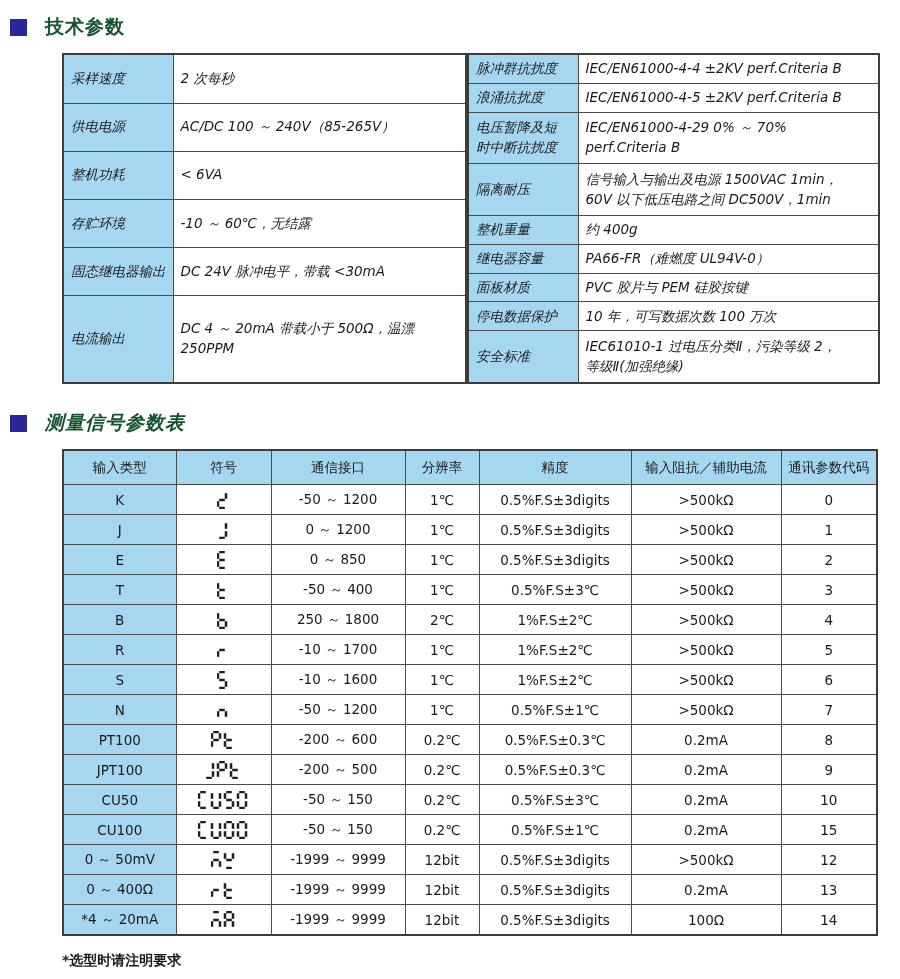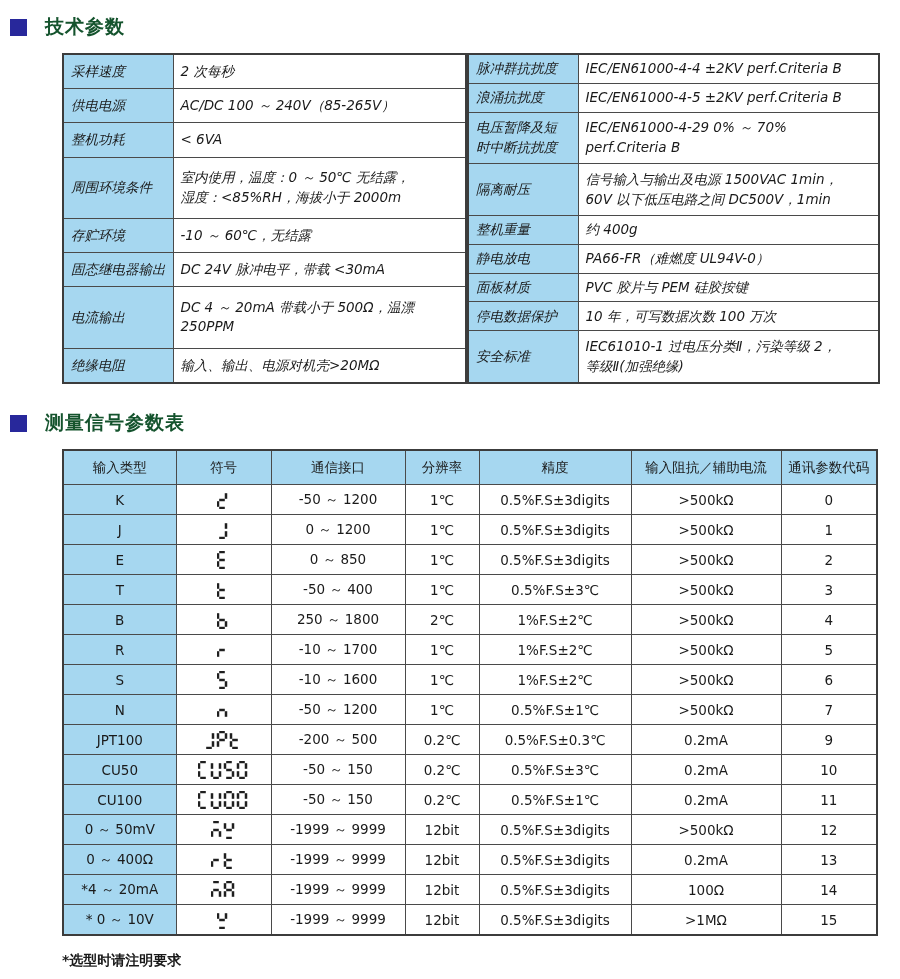--- a/index.html
+++ b/index.html
@@ -3,21 +3,21 @@
 <meta charset="utf-8">
 <style>
   html,body{margin:0;padding:0;background:#ffffff;}
   body{
     width:900px;height:979px;overflow:hidden;
     font-family:"DejaVu Sans","Liberation Sans",sans-serif;
     color:#1a1a1a;
   }
   .page{position:relative;padding-top:8px;}
   .section-title{display:flex;align-items:center;gap:18px;margin:6px 0 13px 10px;}
-  .section-title.second{margin-top:26px;}
+  .section-title.second{margin-top:26px;font-style:italic;}
   .bullet{width:17px;height:17px;background:#28289b;flex:0 0 auto;}
   .title-text{font-size:19px;font-weight:bold;color:#14532d;letter-spacing:1px;}
 
   table{border-collapse:collapse;table-layout:fixed;}
 
   
   .tech-wrap{display:flex;margin-left:62px;width:814px;font-style:italic;}
   .tech{height:331px;border:2px solid #3c3c3c;}
   .tech.left{width:403px;}
   .tech.right{width:411px;}
@@ -65,39 +65,30 @@
           </tr>
           <tr>
             <td class="lbl">供电电源</td>
             <td class="val">AC/DC 100 ～ 240V（85-265V）</td>
           </tr>
           <tr>
             <td class="lbl">整机功耗</td>
             <td class="val">&lt; 6VA</td>
           </tr>
           <tr>
-            <td class="lbl">周围环境条件</td>
-            <td class="val">室内使用，温度：0 ～ 50℃ 无结露，
-湿度：&lt;85%RH，海拔小于 2000m</td>
-          </tr>
-          <tr>
             <td class="lbl">存贮环境</td>
             <td class="val">-10 ～ 60℃，无结露</td>
           </tr>
           <tr>
             <td class="lbl">固态继电器输出</td>
             <td class="val">DC 24V 脉冲电平，带载 &lt;30mA</td>
           </tr>
           <tr>
             <td class="lbl">电流输出</td>
             <td class="val">DC 4 ～ 20mA 带载小于 500Ω，温漂 250PPM</td>
-          </tr>
-          <tr>
-            <td class="lbl">绝缘电阻</td>
-            <td class="val">输入、输出、电源对机壳&gt;20MΩ</td>
           </tr>
         </tbody>
     </table>
     <table class="tech right">
       <colgroup>
           <col style="width:110px">
           <col style="width:301px">
         </colgroup>
       <tbody>
           <tr>
@@ -117,21 +108,21 @@
           <tr>
             <td class="lbl">隔离耐压</td>
             <td class="val">信号输入与输出及电源 1500VAC 1min，
 60V 以下低压电路之间 DC500V，1min</td>
           </tr>
           <tr>
             <td class="lbl">整机重量</td>
             <td class="val">约 400g</td>
           </tr>
           <tr>
-            <td class="lbl">静电放电</td>
+            <td class="lbl">继电器容量</td>
             <td class="val">PA66-FR（难燃度 UL94V-0）</td>
           </tr>
           <tr>
             <td class="lbl">面板材质</td>
             <td class="val">PVC 胶片与 PEM 硅胶按键</td>
           </tr>
           <tr>
             <td class="lbl">停电数据保护</td>
             <td class="val">10 年，可写数据次数 100 万次</td>
           </tr>
@@ -290,20 +281,41 @@
               <line x1="9" y1="10.2" x2="9" y2="15.8"></line>
               <line x1="1" y1="10.2" x2="1" y2="15.8"></line>
               <line x1="2.2" y1="9" x2="7.8" y2="9"></line>
             </svg>
           </td>
           <td>-50 ～ 1200</td>
           <td>1℃</td>
           <td>0.5%F.S±1℃</td>
           <td>&gt;500kΩ</td>
           <td>7</td>
+        </tr>
+        <tr>
+          <td class="type">PT100</td>
+          <td class="sym" aria-label="Pt">
+            <svg width="26" height="18" viewBox="0 0 26 18">
+              <line x1="2.2" y1="1" x2="7.8" y2="1"></line>
+              <line x1="9" y1="2.2" x2="9" y2="7.8"></line>
+              <line x1="1" y1="10.2" x2="1" y2="15.8"></line>
+              <line x1="1" y1="2.2" x2="1" y2="7.8"></line>
+              <line x1="2.2" y1="9" x2="7.8" y2="9"></line>
+              <line x1="15.2" y1="17" x2="20.8" y2="17"></line>
+              <line x1="14" y1="10.2" x2="14" y2="15.8"></line>
+              <line x1="14" y1="2.2" x2="14" y2="7.8"></line>
+              <line x1="15.2" y1="9" x2="20.8" y2="9"></line>
+            </svg>
+          </td>
+          <td>-200 ～ 600</td>
+          <td>0.2℃</td>
+          <td>0.5%F.S±0.3℃</td>
+          <td>0.2mA</td>
+          <td>8</td>
         </tr>
         <tr>
           <td class="type">JPT100</td>
           <td class="sym" aria-label="JPt">
             <svg width="39" height="18" viewBox="0 0 39 18">
               <line x1="9" y1="2.2" x2="9" y2="7.8"></line>
               <line x1="9" y1="10.2" x2="9" y2="15.8"></line>
               <line x1="2.2" y1="17" x2="7.8" y2="17"></line>
               <line x1="15.2" y1="1" x2="20.8" y2="1"></line>
               <line x1="22" y1="2.2" x2="22" y2="7.8"></line>
@@ -378,21 +390,21 @@
               <line x1="48" y1="10.2" x2="48" y2="15.8"></line>
               <line x1="41.2" y1="17" x2="46.8" y2="17"></line>
               <line x1="40" y1="10.2" x2="40" y2="15.8"></line>
               <line x1="40" y1="2.2" x2="40" y2="7.8"></line>
             </svg>
           </td>
           <td>-50 ～ 150</td>
           <td>0.2℃</td>
           <td>0.5%F.S±1℃</td>
           <td>0.2mA</td>
-          <td>11</td>
+          <td>15</td>
         </tr>
         <tr>
           <td class="type">0 ～ 50mV</td>
           <td class="sym" aria-label="mV">
             <svg width="26" height="18" viewBox="0 0 26 18">
               <line x1="2.2" y1="1" x2="7.8" y2="1"></line>
               <line x1="9" y1="10.2" x2="9" y2="15.8"></line>
               <line x1="1" y1="10.2" x2="1" y2="15.8"></line>
               <line x1="2.2" y1="9" x2="7.8" y2="9"></line>
               <line x1="22" y1="2.2" x2="22" y2="7.8"></line>
@@ -440,34 +452,18 @@
               <line x1="14" y1="2.2" x2="14" y2="7.8"></line>
               <line x1="15.2" y1="9" x2="20.8" y2="9"></line>
             </svg>
           </td>
           <td>-1999 ～ 9999</td>
           <td>12bit</td>
           <td>0.5%F.S±3digits</td>
           <td>100Ω</td>
           <td>14</td>
         </tr>
-        <tr>
-          <td class="type">* 0 ～ 10V</td>
-          <td class="sym" aria-label="V">
-            <svg width="13" height="18" viewBox="0 0 13 18">
-              <line x1="9" y1="2.2" x2="9" y2="7.8"></line>
-              <line x1="2.2" y1="17" x2="7.8" y2="17"></line>
-              <line x1="1" y1="2.2" x2="1" y2="7.8"></line>
-              <line x1="2.2" y1="9" x2="7.8" y2="9"></line>
-            </svg>
-          </td>
-          <td>-1999 ～ 9999</td>
-          <td>12bit</td>
-          <td>0.5%F.S±3digits</td>
-          <td>&gt;1MΩ</td>
-          <td>15</td>
-        </tr>
       </tbody>
   </table>
 
   <div class="footnote">*选型时请注明要求</div>
 
 </div>
 
 </body></html>

